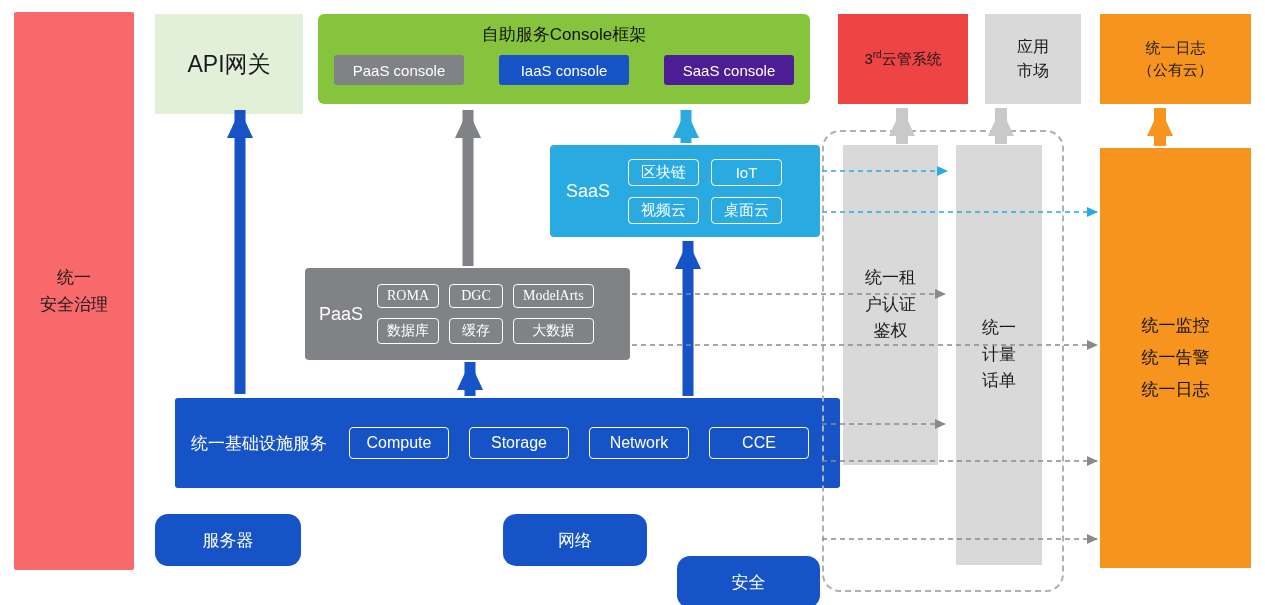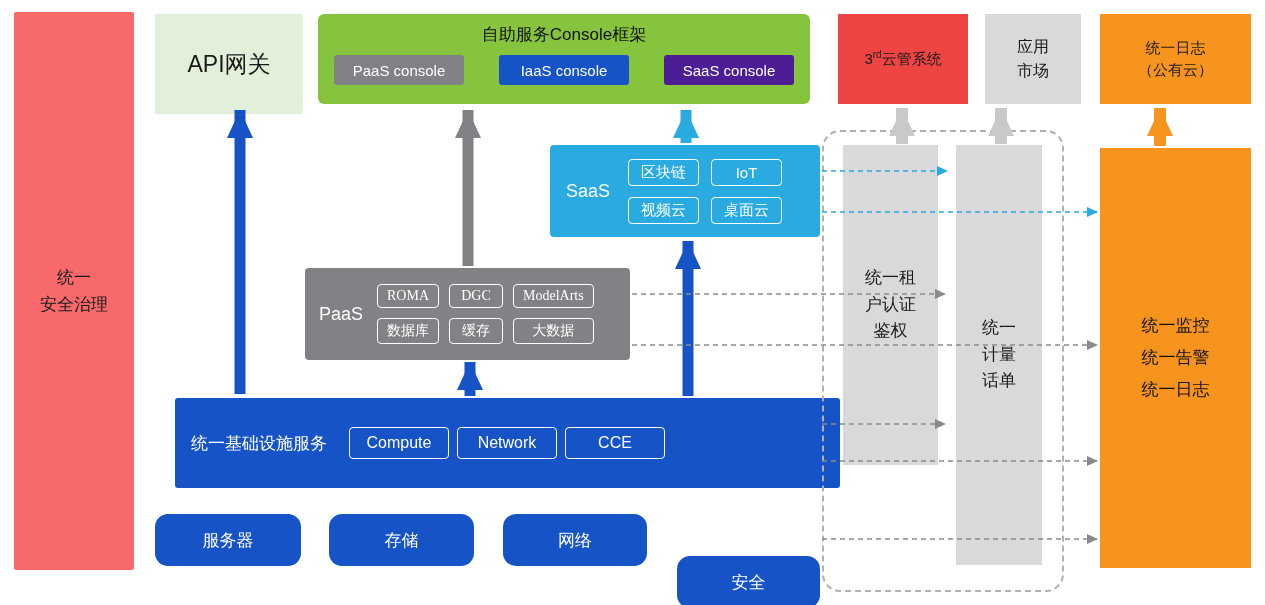--- a/index.html
+++ b/index.html
@@ -35,21 +35,21 @@
   .saas-grid { display:grid; grid-template-columns:auto auto; gap:11px 12px; justify-content:start; }
   .saas-grid .chip { font-size:15px; }
   .paas-box { left:305px; top:268px; width:325px; height:92px; background:#808285; padding-left:14px; }
   .paas-box .band-label { width:58px; text-align:left; }
   .paas-grid { display:grid; grid-template-columns:auto auto auto; gap:10px 10px; justify-content:start;font-family:Liberation Serif, serif; }
   .paas-grid .chip { font-size:14px; padding:3px 9px; }
 
   
   .iaas-box { left:155px; top:398px; width:665px; height:90px; background:#1553C6; border-radius:3px; justify-content:flex-start; padding-left:16px;margin-left:20px; }
   .iaas-label { color:#fff; font-size:17px; margin-right:22px; }
-  .iaas-chips { display:flex; gap:8px; }
+  .iaas-chips { display:flex; gap:20px; }
   .iaas-chips .chip { font-size:16px; padding:6px 10px; min-width:100px; }
 
   
   .res-box { top:514px; height:52px; background:#1553C6; color:#fff; font-size:17px; border-radius:13px; }
   .res-0 { left:155px; width:146px; }
   .res-1 { left:329px; width:145px; }
   .res-2 { left:503px; width:144px; }
   .res-3 { left:677px; width:143px;margin-top:42px; }
 
   
@@ -108,27 +108,27 @@
       <div class="chip">数据库</div>
       <div class="chip">缓存</div>
       <div class="chip">大数据</div>
     </div>
   </div>
 
   <div class="box iaas-box">
     <div class="iaas-label">统一基础设施服务</div>
     <div class="iaas-chips">
       <div class="chip">Compute</div>
+      <div class="chip">Storage</div>
       <div class="chip">Network</div>
       <div class="chip">CCE</div>
     </div>
   </div>
 
   <div class="box res-box res-0">服务器</div>
-  <div class="box res-box res-1">存储</div>
   <div class="box res-box res-2">网络</div>
   <div class="box res-box res-3">安全</div>
 
   <div class="box dashed-container"></div>
   <div class="box auth-bar preline">统一租
 户认证
 鉴权</div>
   <div class="box metering-bar preline">统一
 计量
 话单</div>

